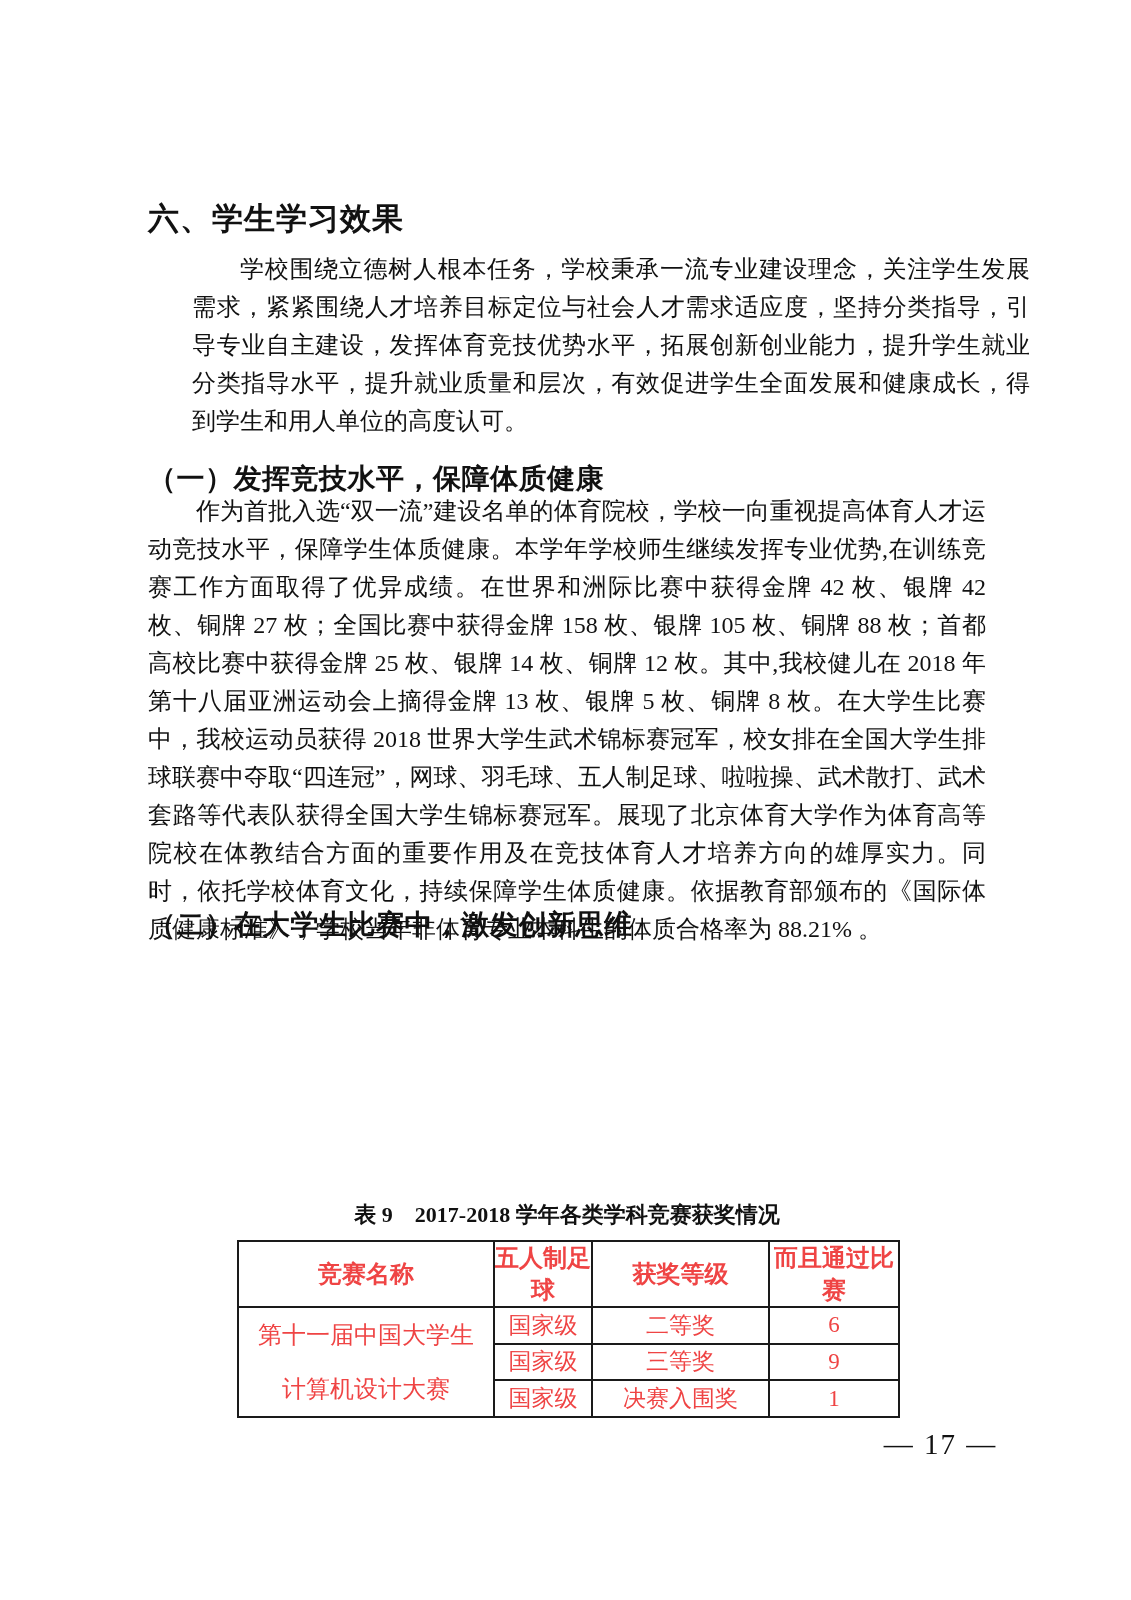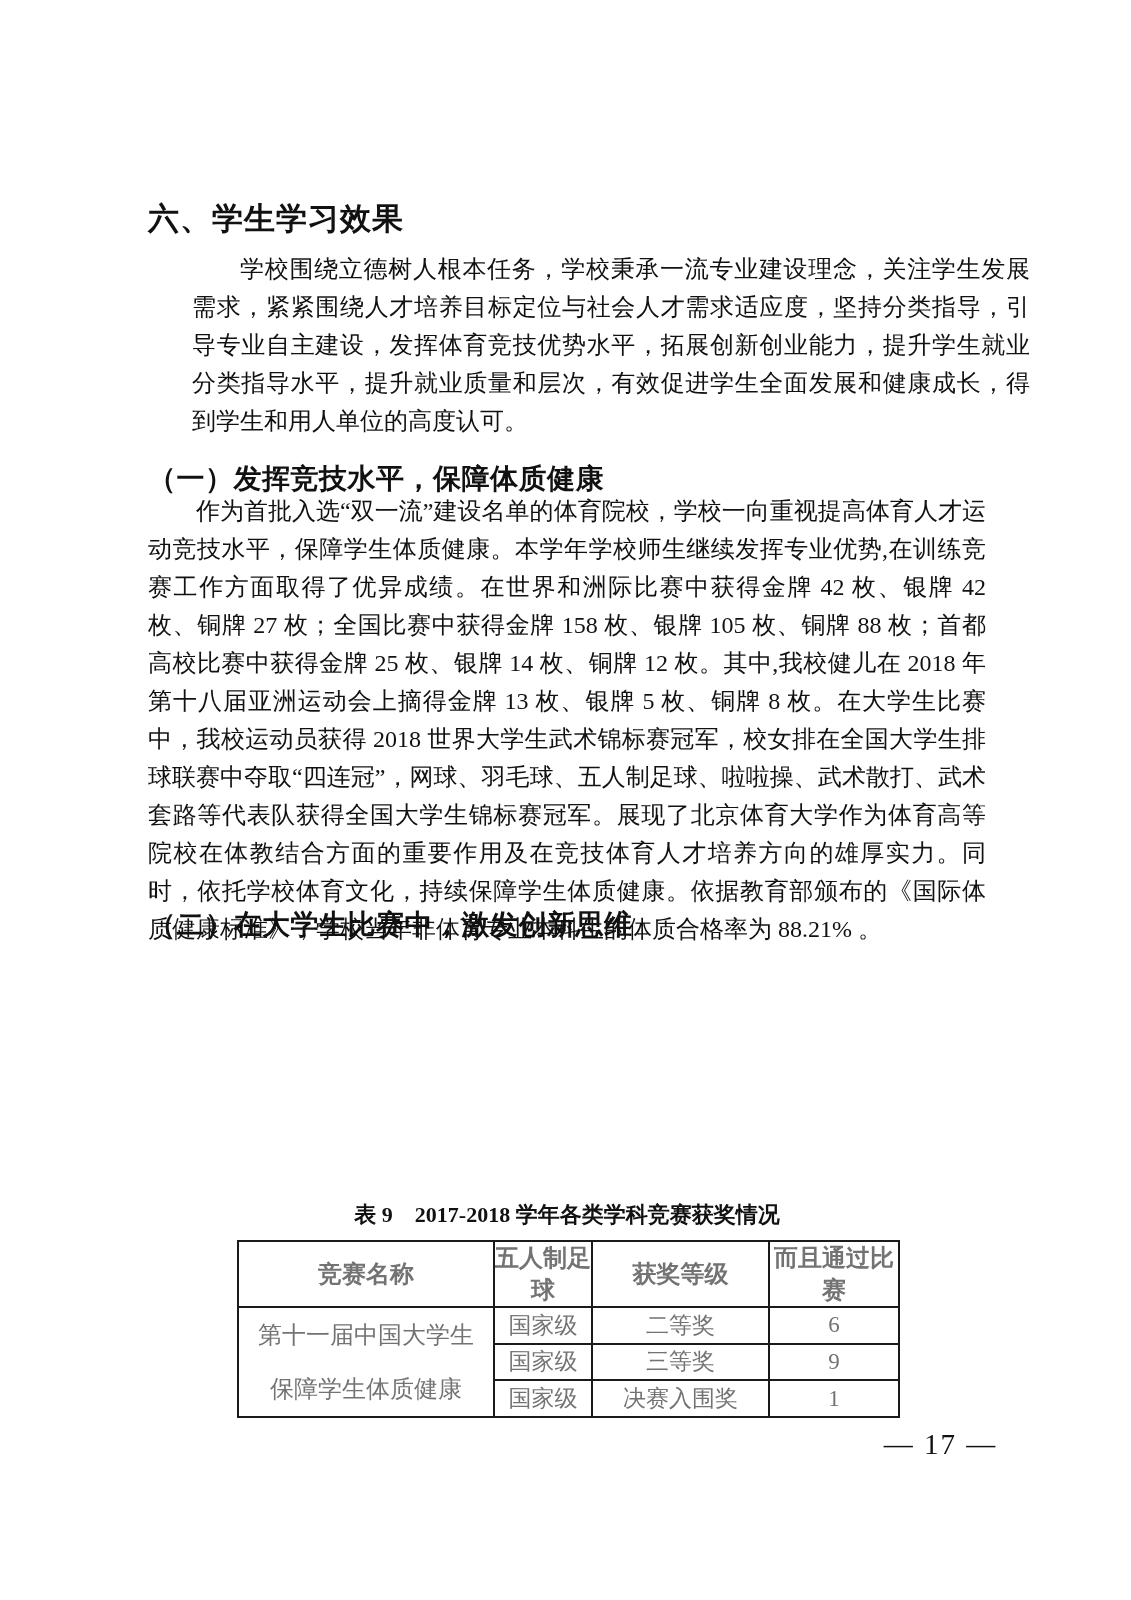--- a/index.html
+++ b/index.html
@@ -38,21 +38,21 @@
     left:148px; top:1200px; width:838px;
     text-align:center;
     font-size:22px; font-weight:700;
     font-family:"Liberation Serif","DejaVu Serif",serif;
   }
   table.awards {
     position:absolute; left:237px; top:1240px;
     border-collapse:collapse;
     table-layout:fixed;
     font-size:23px;
-    color:#737373;
+    color:#ef4444;
   }
   table.awards th, table.awards td {
     border:2px solid #1a1a1a;
     text-align:center;
     vertical-align:middle;
     padding:0;
     overflow:hidden;
   }
   table.awards th {
     height:44px;
@@ -103,21 +103,21 @@
         <th>竞赛名称</th>
         <th>五人制足球</th>
         <th>获奖等级</th>
         <th>而且通过比赛</th>
       </tr>
     </thead>
     <tbody>
       <tr>
         <td class="comp-cell" rowspan="3">
           <div>第十一届中国大学生</div>
-          <div>保障学生体质健康</div>
+          <div>计算机设计大赛</div>
         </td>
         <td>国家级</td>
         <td>二等奖</td>
         <td>6</td>
       </tr>
       <tr>
         <td>国家级</td>
         <td>三等奖</td>
         <td>9</td>
       </tr>

